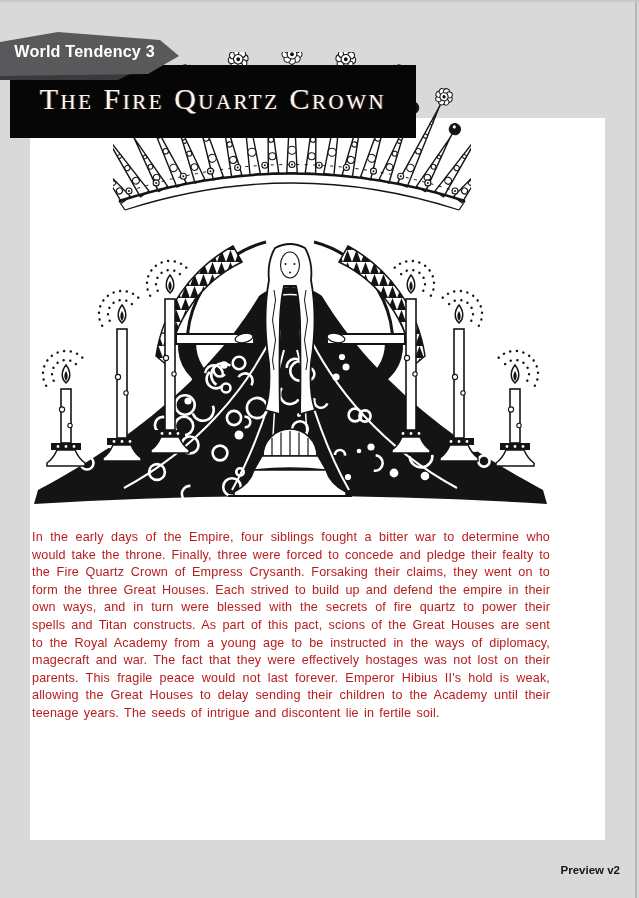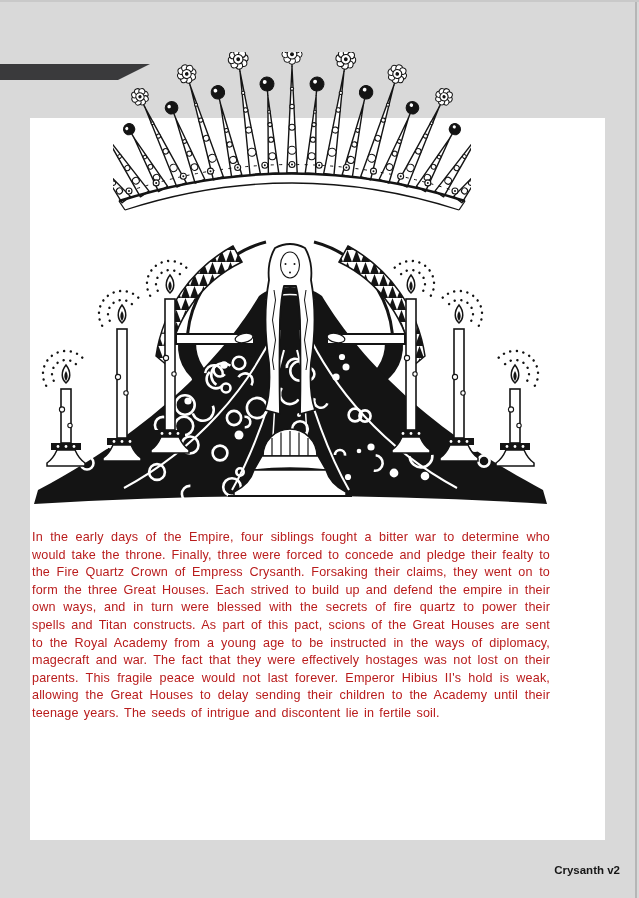--- a/index.html
+++ b/index.html
@@ -41,21 +41,27 @@
         font-size:20px;font-weight:bold;color:#151515;letter-spacing:.5px;}
   .version{position:absolute;right:19px;top:862px;font-size:11.5px;font-weight:bold;color:#161616;}
 </style>
 </head>
 <body>
 
 <div class="page">
 
   <div class="card"></div>
 
+  <div class="banner">
+    <div class="title">The Fire Quartz Crown</div>
+  </div>
   <div class="badge-fold"></div>
+  <div class="badge">
+    <span>World Tendency 3</span>
+  </div>
 
   <div class="illu crown" aria-label="ornate jeweled tiara with alternating round and rosette gems on tapering spikes">
     <svg id="crown-svg" viewBox="0 0 358 172" xmlns="http://www.w3.org/2000/svg">
         <g transform="translate(12.0 146.0) rotate(-38.0)">
           <path d="M -5.2 2 L 0 -44.9 L 5.2 2 Z" fill="#fff" stroke="#141414" stroke-width="1.4" stroke-linejoin="round"></path>
           <circle cx="0" cy="-9.0" r="3.0" fill="#fff" stroke="#141414" stroke-width="1.1"></circle>
           <circle cx="0" cy="-18.9" r="2.2" fill="#fff" stroke="#141414" stroke-width="1.1"></circle>
           <line x1="0" y1="-44.9" x2="0" y2="-49.9" stroke="#141414" stroke-width="1.4"></line>
           <circle cx="0" cy="-54.715572648551976" r="4.784082526542115" fill="#141414" stroke="#141414" stroke-width="1"></circle>
           <circle cx="-1.4352247579626345" cy="-56.246479057045455" r="1.3395431074317925" fill="#fff"></circle>
@@ -506,16 +512,16 @@
         <rect x="368" y="192" width="30" height="7" fill="#141414"></rect>
         <circle cx="375" cy="195.5" r="1.4" fill="#fff"></circle>
         <circle cx="383" cy="195.5" r="1.4" fill="#fff"></circle>
         <circle cx="391" cy="195.5" r="1.4" fill="#fff"></circle>
         <path d="M 374 199 L 392 199 Q 396 208 402 212 L 402 215 L 364 215 L 364 212 Q 370 208 374 199 Z" fill="#fff" stroke="#141414" stroke-width="1.5"></path>
       </svg>
   </div>
 
   <p class="copy">In the early days of the Empire, four siblings fought a bitter war to determine who would take the throne. Finally, three were forced to concede and pledge their fealty to the Fire Quartz Crown of Empress Crysanth. Forsaking their claims, they went on to form the three Great Houses. Each strived to build up and defend the empire in their own ways, and in turn were blessed with the secrets of fire quartz to power their spells and Titan constructs. As part of this pact, scions of the Great Houses are sent to the Royal Academy from a young age to be instructed in the ways of diplomacy, magecraft and war. The fact that they were effectively hostages was not lost on their parents. This fragile peace would not last forever. Emperor Hibius II's hold is weak, allowing the Great Houses to delay sending their children to the Academy until their teenage years. The seeds of intrigue and discontent lie in fertile soil.</p>
 
-  <div class="version">Crysanth v2</div>
+  <div class="version">Preview v2</div>
 
   <div class="right-edge"></div>
 </div>
 
 </body></html>

